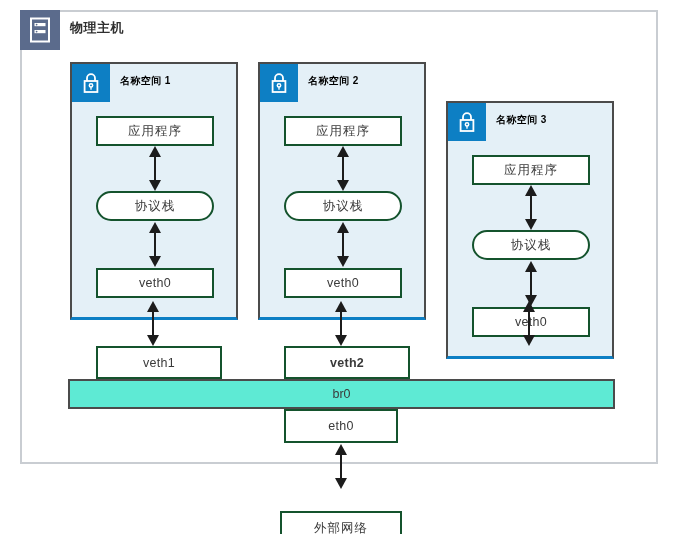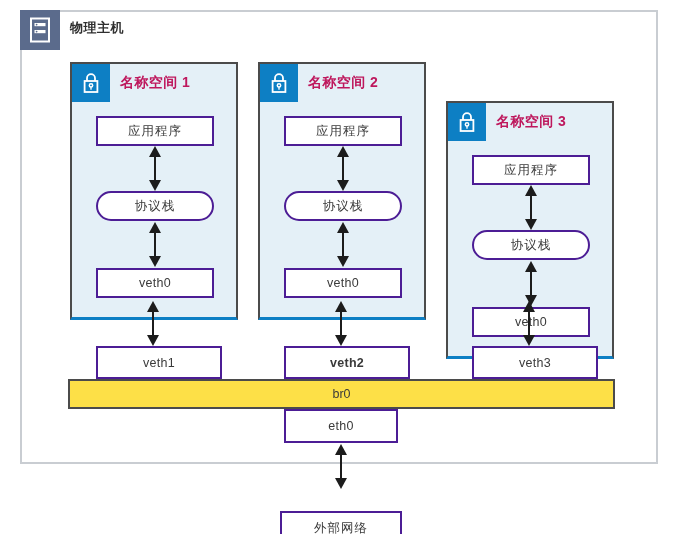--- a/index.html
+++ b/index.html
@@ -77,33 +77,33 @@
     height: 38px;
     background: #0d7fc4;
     display: flex;
     align-items: center;
     justify-content: center;
   }
   .ns-title {
     position: absolute;
     left: 48px;
     top: 10px;
-    font-size: 14px;
+    font-size: 10px;
     font-weight: bold;
-    color: #be185d;
+    color: #000000;
     letter-spacing: 0.4px;
     white-space: nowrap;
   }
 
   
   .node {
     position: absolute;
     box-sizing: border-box;
     background: #ffffff;
-    border: 2px solid #4c1d95;
+    border: 2px solid #14532d;
     display: flex;
     align-items: center;
     justify-content: center;
     font-size: 12.5px;
     color: #3a3a3a;
     letter-spacing: 0.3px;
     white-space: nowrap;
   }
   .node.cjk { font-weight: normal; letter-spacing: 1px; }
 
@@ -134,21 +134,21 @@
   .veth-2 { left: 284px; font-weight: bold; }
   .veth-3 { left: 472px; }
 
   .br0-bar {
     position: absolute;
     left: 68px;
     top: 379px;
     width: 547px;
     height: 30px;
     box-sizing: border-box;
-    background: #fde047;
+    background: #5eead4;
     border: 2px solid #4b4b4b;
     display: flex;
     align-items: center;
     justify-content: center;
     font-size: 12.5px;
     color: #3a3a3a;
   }
   .eth0-box {
     left: 284px;
     top: 409px;
@@ -293,21 +293,20 @@
   <div class="arrow" style="left:522px; top:301px;">
     <svg width="14" height="45" viewBox="0 0 14 45">
       <line x1="7" y1="8" x2="7" y2="37" stroke="#1c1c1c" stroke-width="2"></line>
       <polygon points="7,0 13,11 1,11" fill="#1c1c1c"></polygon>
       <polygon points="7,45 13,34 1,34" fill="#1c1c1c"></polygon>
     </svg>
   </div>
 
   <div class="node veth-host veth-1">veth1</div>
   <div class="node veth-host veth-2">veth2</div>
-  <div class="node veth-host veth-3">veth3</div>
 
   <div class="br0-bar">br0</div>
 
   <div class="node eth0-box">eth0</div>
 
   <div class="arrow" style="left:334px; top:444px;">
     <svg width="14" height="45" viewBox="0 0 14 45">
       <line x1="7" y1="8" x2="7" y2="37" stroke="#1c1c1c" stroke-width="2"></line>
       <polygon points="7,0 13,11 1,11" fill="#1c1c1c"></polygon>
       <polygon points="7,45 13,34 1,34" fill="#1c1c1c"></polygon>

